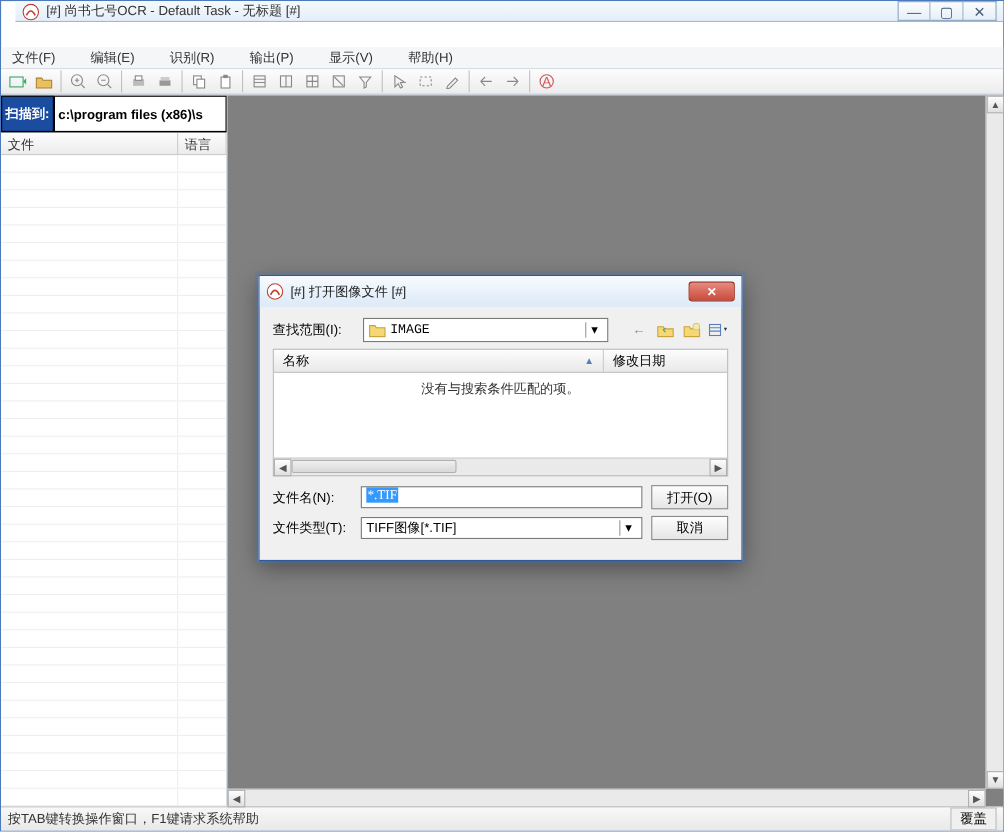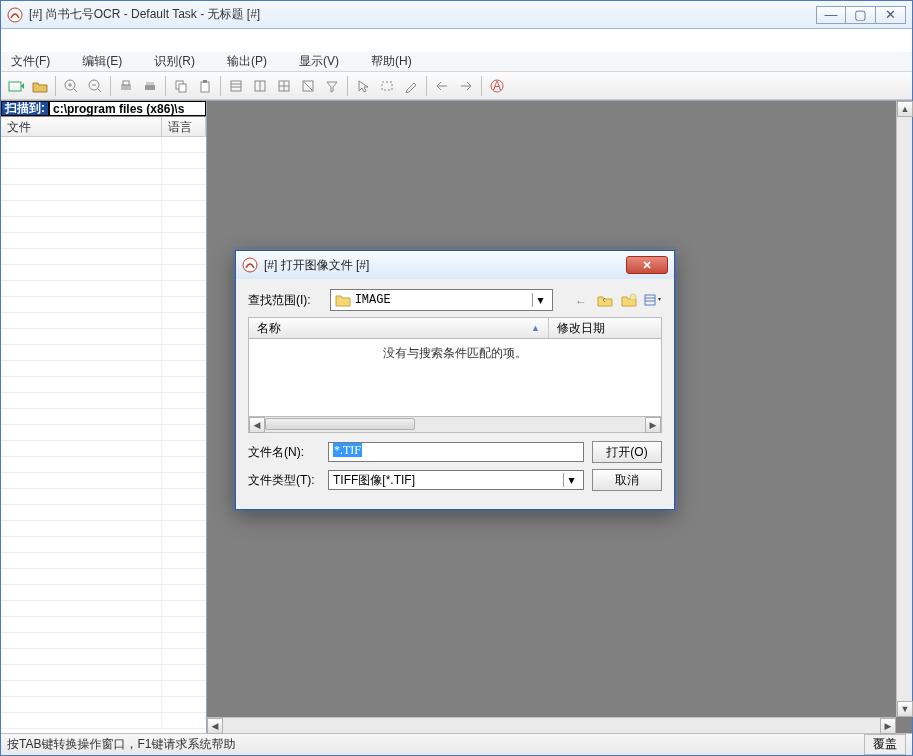--- a/index.html
+++ b/index.html
@@ -1,37 +1,37 @@
 <!DOCTYPE html>
 <html><head>
 <meta charset="utf-8">
 <style>
 * { box-sizing: border-box; margin: 0; padding: 0; font-family: "Microsoft YaHei", "SimSun", sans-serif; font-size: 12px; }
 body { background: #fff; width: 913px; height: 756px; overflow: hidden; position: relative; }
 
 
 .main-window { width: 913px; height: 756px; border: 1px solid #4a7abc; background: #fff; display: flex; flex-direction: column; }
-.titlebar { height: 28px; background: linear-gradient(#f5f9fd, #e3eef9); display: flex; align-items: center; padding: 0 6px; border-bottom: 1px solid #a0b8d8; }
+.titlebar { height: 28px; background: linear-gradient(#f5f9fd, #e3eef9); display: flex; align-items: flex-end; padding: 0 6px; border-bottom: 1px solid #a0b8d8; margin-left: 13px; }
 .titlebar .app-icon { width: 16px; height: 16px; margin-right: 6px; display: inline-flex; }
 .titlebar .title { flex: 1; color: #333; }
 .win-btns { display: flex; gap: 0; }
 .win-btn { width: 30px; height: 18px; border: 1px solid #8aa6c1; background: linear-gradient(#fcfdfe,#e6eef8); display: flex; align-items: center; justify-content: center; color: #405a78; font-size: 13px; cursor: default; }
 .win-btn + .win-btn { border-left: none; }
 
 .menubar { height: 20px; background: #f4f6f8; display: flex; align-items: center; padding: 0 4px; gap: 20px; border-bottom: 1px solid #d0d6dc; margin-top: 23px; }
 .menu-item { padding: 2px 6px; color: #333; cursor: default; }
 
 .toolbar { height: 28px; background: linear-gradient(#fdfdfd,#ececec); display: flex; align-items: center; padding: 0 4px; gap: 2px; border-bottom: 1px solid #c8c8c8; }
 .tool-btn { width: 22px; height: 22px; display: flex; align-items: center; justify-content: center; color: #555; cursor: default; }
 .tool-sep { width: 1px; height: 20px; background: #c0c0c0; margin: 0 2px; }
 
 .content { flex: 1; display: flex; background: #fff; border-top: 1px solid #97a8bb; }
 
 .left-panel { width: 206px; border-right: 1px solid #97a8bb; display: flex; flex-direction: column; background: #fff; }
-.scan-row { height: 16px; display: flex; align-items: stretch; border-bottom: 1px solid #888; }
+.scan-row { height: 34px; display: flex; align-items: stretch; border-bottom: 1px solid #888; }
 .scan-label { background: #1a4ca0; color: #fff; padding: 0 3px; font-weight: bold; display: flex; align-items: center; border: 1px solid #000; }
 .scan-path { flex: 1; border: 1px solid #000; padding: 0 3px; font-weight: bold; display: flex; align-items: center; overflow: hidden; white-space: nowrap; }
 
 .file-table-header { display: flex; height: 20px; background: linear-gradient(#fdfdfd,#ececec); border-bottom: 1px solid #ccc; }
 .fth-cell { border-right: 1px solid #ccc; padding: 2px 6px; color: #333; }
 .fth-cell.col1 { flex: 1; }
 .fth-cell.col2 { width: 44px; }
 
 .file-table-body { flex: 1; overflow: auto; }
 .file-row { height: 16px; border-bottom: 1px solid #eee; display: flex; }

